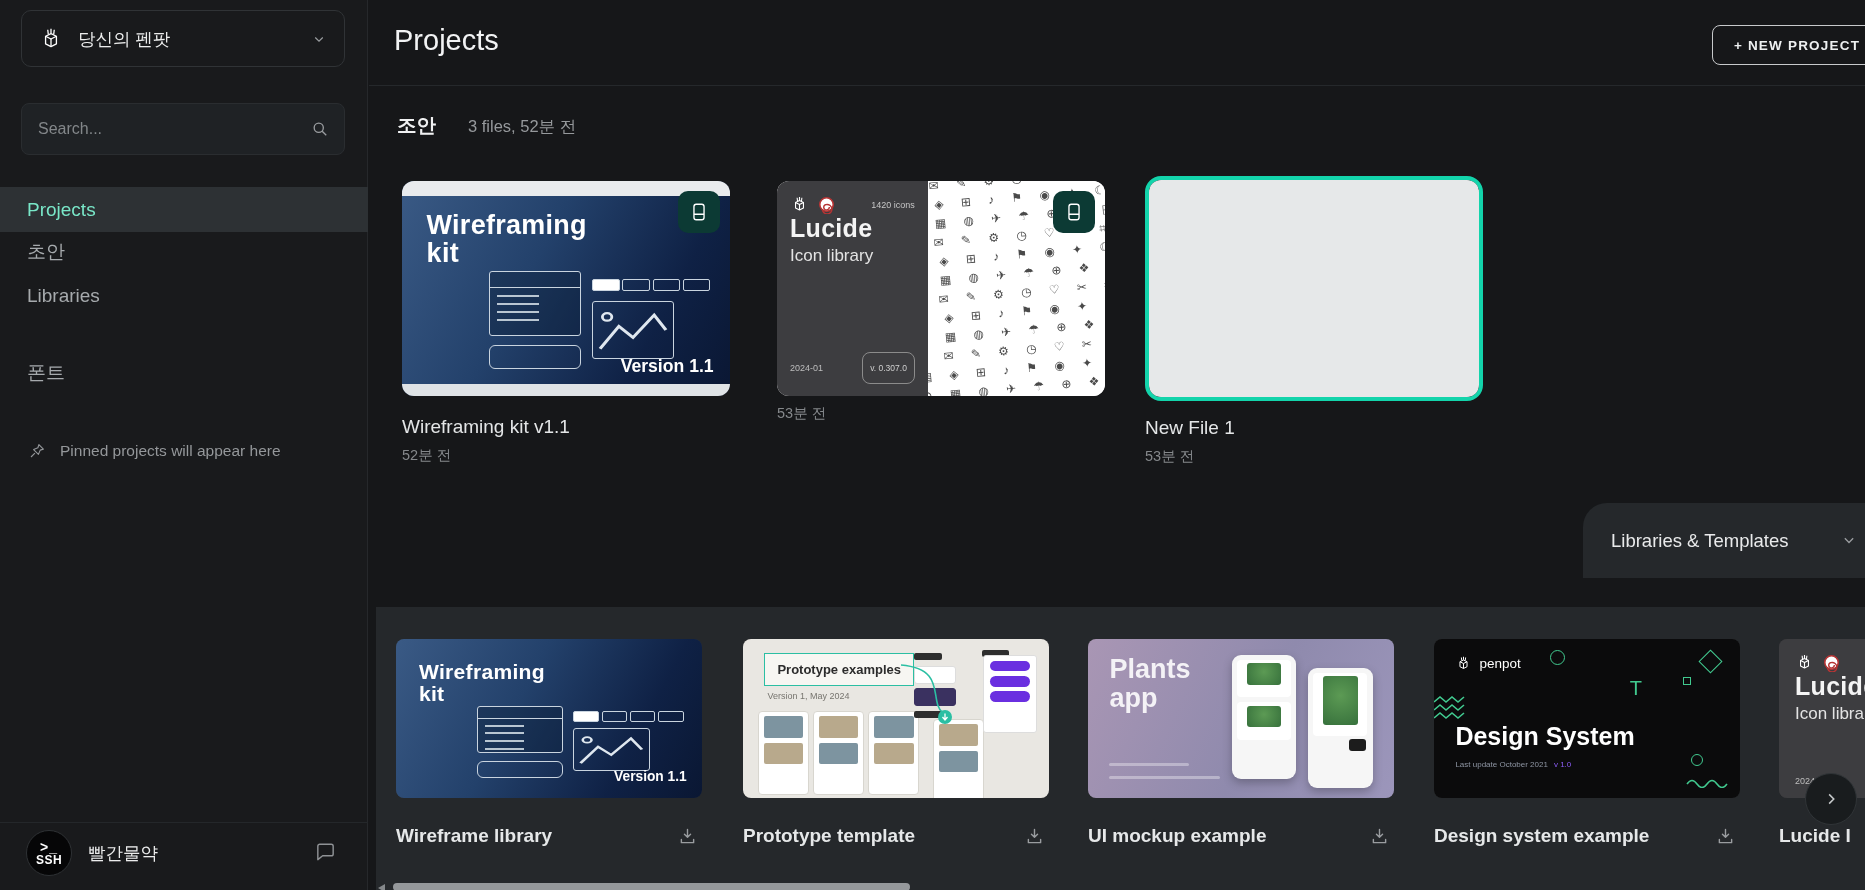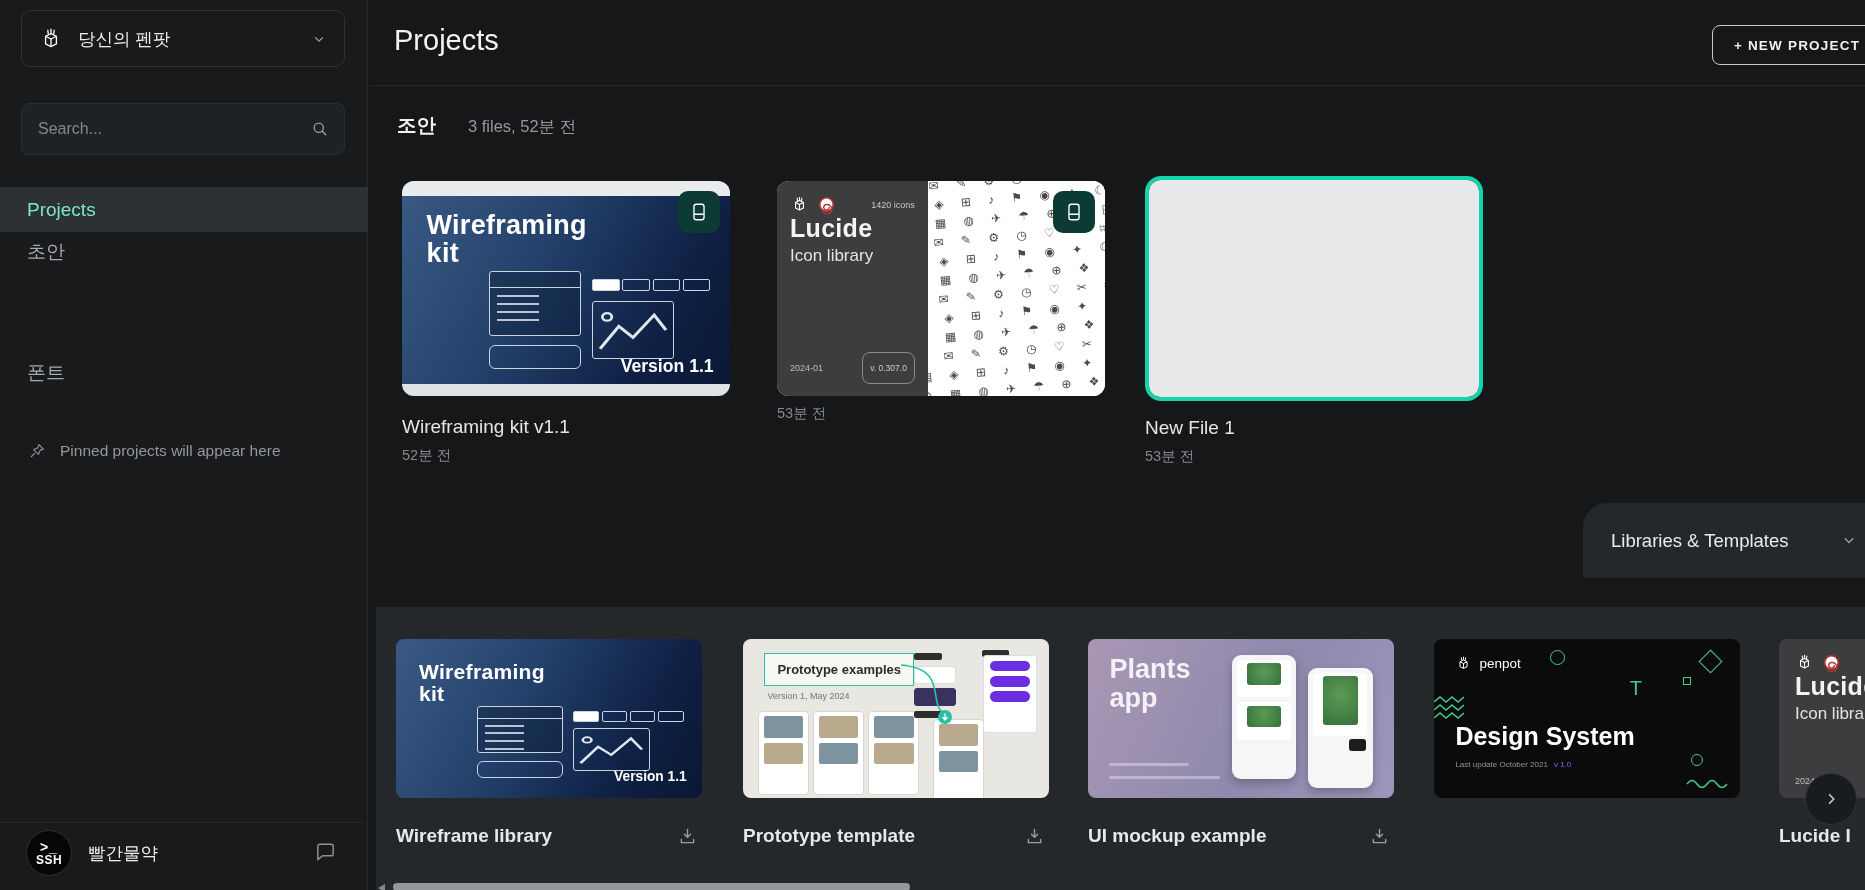--- a/index.html
+++ b/index.html
@@ -168,20 +168,23 @@
         <circle cx="10.5" cy="10.5" r="5.5" fill="none" stroke="#9a9da0" stroke-width="1.6"></circle>
         <line x1="14.6" y1="14.6" x2="19.5" y2="19.5" stroke="#9a9da0" stroke-width="1.6"></line>
       </svg>
     </div>
 
     <div class="nav-item active" style="top:187px">
       <span>Projects</span>
     </div>
     <div class="nav-item" style="top:229px">
       <span>초안</span>
+    </div>
+    <div class="nav-item" style="top:273px">
+      <span>Libraries</span>
     </div>
 
     <div class="fonts">
       <span>폰트</span>
     </div>
 
     <div class="pinned">
       <svg width="18" height="18" viewBox="0 0 24 24">
         <g fill="none" stroke="#94979a" stroke-width="1.5" stroke-linejoin="round">
           <path d="M14.5 3.5 L20.5 9.5 L16.3 10.8 L13.9 16.5 L7.5 10.1 L13.2 7.7 Z"></path>
@@ -476,20 +479,31 @@
           <div class="ds-title">Design System</div>
           <div class="ds-meta">
             <span>Last update October 2021</span><span class="ds-ver">v 1.0</span>
           </div>
           <div class="ds-o"></div>
           <svg style="position:absolute;right:4%;bottom:6%" width="42" height="12" viewBox="0 0 42 12">
             <path d="M1 8 q5 -7 10 0 t10 0 t10 0 t10 0" fill="none" stroke="#41c98f" stroke-width="1.5"></path>
           </svg>
         </div>
       </div>
+      <div class="tlabel-row">
+        <span class="tlabel">Design system example</span>
+        <span class="dl-btn">
+          <svg width="21" height="21" viewBox="0 0 24 24">
+            <g fill="none" stroke="#9a9da0" stroke-width="1.6" stroke-linecap="round" stroke-linejoin="round">
+              <path d="M12 4 v8.5 M8.5 9.3 L12 12.8 L15.5 9.3"></path>
+                <path d="M5 15.5 V19 H19 V15.5"></path>
+            </g>
+          </svg>
+        </span>
+      </div>
     </div>
 
     <div class="tcard" style="left:1403px">
       <div class="tthumb">
         <div class="lc5">
           <div class="lc-top">
             <svg width="19" height="19" viewBox="0 0 24 24">
               <g fill="none" stroke="#ffffff" stroke-width="1.4" stroke-linejoin="round">
                 <path d="M7 9.5 L12 7 L17 9.5 L17 16.5 L12 19 L7 16.5 Z"></path>
                 <path d="M7 9.5 L12 12 L17 9.5"></path>

